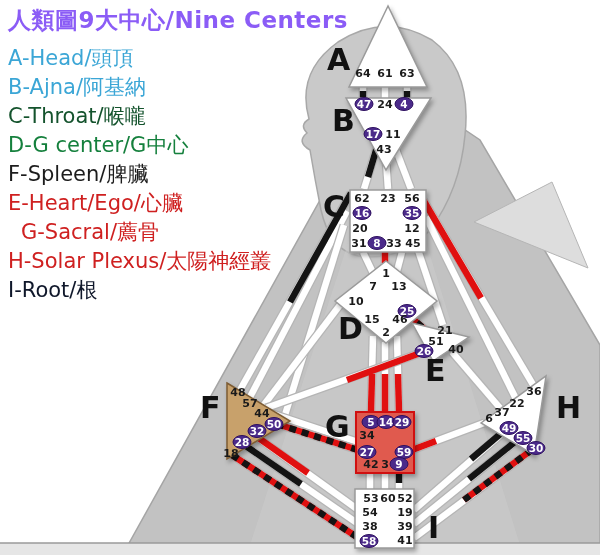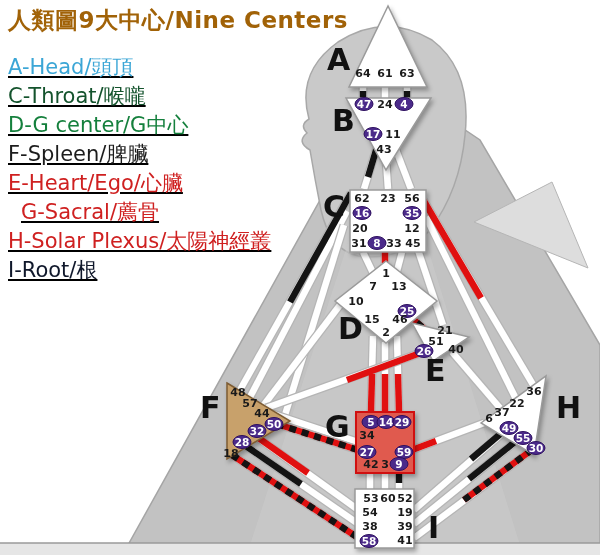--- a/index.html
+++ b/index.html
@@ -1,19 +1,19 @@
 <!DOCTYPE html>
 <html><head>
 <meta charset="utf-8">
 <style>
   html,body{margin:0;padding:0;background:#fff;}
   .canvas{position:relative;width:600px;height:555px;background:#ffffff;overflow:hidden;
           font-family:"DejaVu Sans",sans-serif;}
   .title{position:absolute;left:8px;top:5px;font-size:23px;font-weight:600;letter-spacing:0.5px;}
-  .legend{position:absolute;left:8px;top:53px;text-decoration:underline;}
+  .legend{position:absolute;left:8px;top:44px;}
   .legend-row{font-size:21px;line-height:29px;font-weight:500;white-space:nowrap;}
   svg{position:absolute;left:0;top:0;}
   .center-shape{filter:drop-shadow(2px 3px 2px rgba(0,0,0,0.30));}
 </style>
 </head>
 <body>
 
 <div class="canvas">
 
   <svg id="graph-svg" width="600" height="555" viewBox="0 0 600 555">
@@ -229,24 +229,25 @@
         <text x="323" y="217" fill="#111111" font-size="30" font-weight="700" font-family="&quot;DejaVu Sans&quot;,sans-serif">C</text>
         <text x="338" y="339" fill="#111111" font-size="30" font-weight="700" font-family="&quot;DejaVu Sans&quot;,sans-serif">D</text>
         <text x="425" y="381" fill="#111111" font-size="30" font-weight="700" font-family="&quot;DejaVu Sans&quot;,sans-serif">E</text>
         <text x="200" y="418" fill="#111111" font-size="30" font-weight="700" font-family="&quot;DejaVu Sans&quot;,sans-serif">F</text>
         <text x="325" y="437" fill="#111111" font-size="30" font-weight="700" font-family="&quot;DejaVu Sans&quot;,sans-serif">G</text>
         <text x="556" y="418" fill="#111111" font-size="30" font-weight="700" font-family="&quot;DejaVu Sans&quot;,sans-serif">H</text>
         <text x="428" y="538" fill="#111111" font-size="30" font-weight="700" font-family="&quot;DejaVu Sans&quot;,sans-serif">I</text>
       </g>
   </svg>
 
-  <div class="title" style="color: #a16207;">人類圖9大中心/Nine Centers</div>
+  <div class="title" style="color: #8b5cf6;">人類圖9大中心/Nine Centers</div>
 
   <div class="legend">
     <div class="legend-row" style="color: rgb(59, 166, 214);">A-Head/頭頂</div>
+    <div class="legend-row" style="color: rgb(59, 166, 214);">B-Ajna/阿基納</div>
     <div class="legend-row" style="color: #14532d;">C-Throat/喉嚨</div>
     <div class="legend-row" style="color: #15803d;">D-G center/G中心</div>
     <div class="legend-row" style="color: rgb(28, 28, 28);">F-Spleen/脾臟</div>
     <div class="legend-row" style="color: rgb(207, 32, 32);">E-Heart/Ego/心臟</div>
     <div class="legend-row" style="color: rgb(207, 32, 32); margin-left: 13px;">G-Sacral/薦骨</div>
     <div class="legend-row" style="color: rgb(207, 32, 32); text-align: center;">H-Solar Plexus/太陽神經叢</div>
     <div class="legend-row" style="color: #0f172a;">I-Root/根</div>
   </div>
 
 </div>

